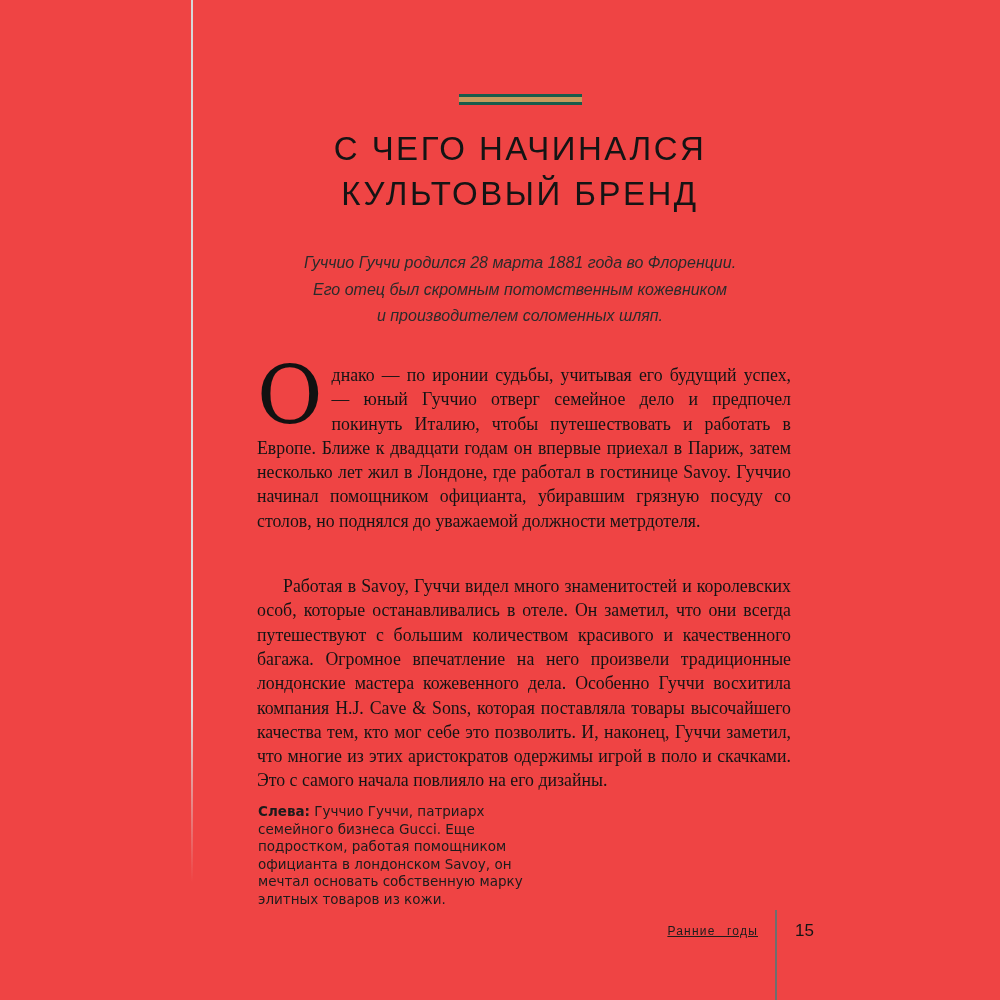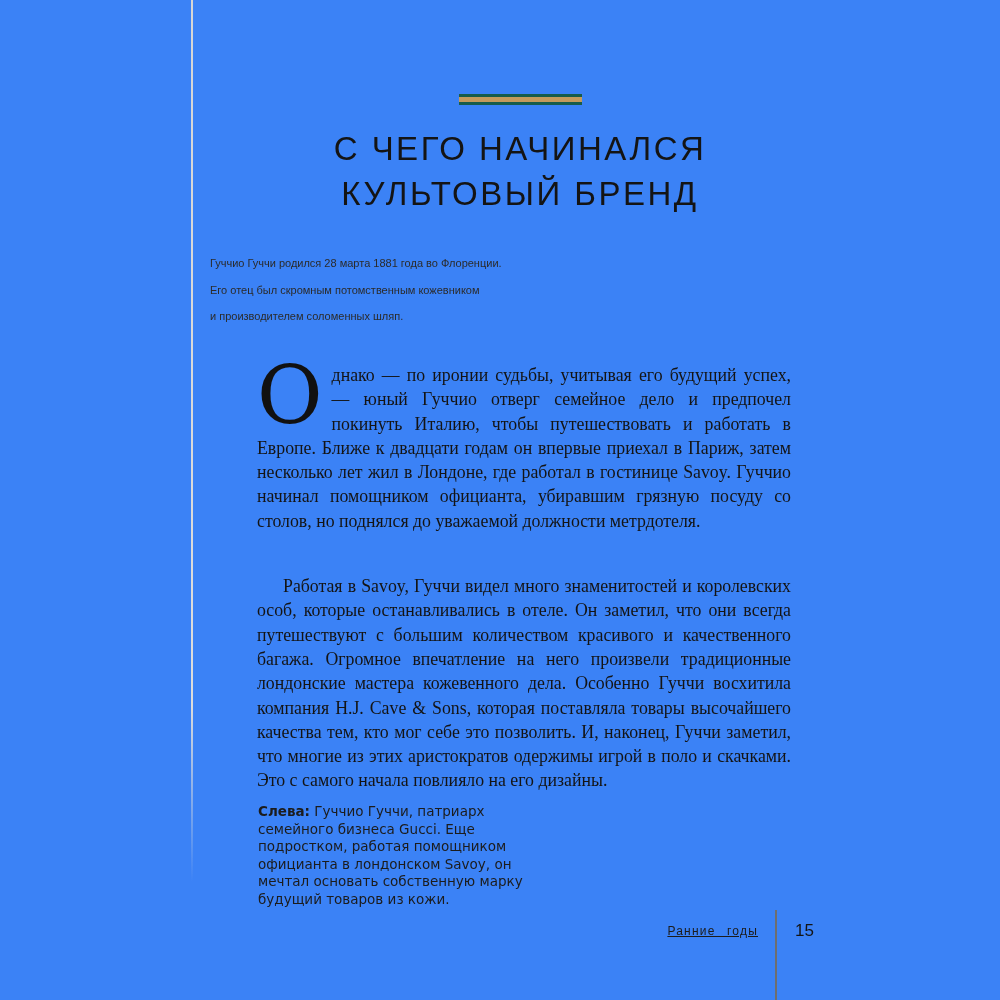--- a/index.html
+++ b/index.html
@@ -1,21 +1,21 @@
 <!DOCTYPE html>
 <html><head>
 <meta charset="utf-8">
 <style>
   * { margin: 0; padding: 0; box-sizing: border-box; }
   html, body { background: #ffffff; }
   .page {
     position: relative;
     width: 1000px;
     height: 1000px;
-    background: #3b82f6;
+    background: #ef4444;
     font-family: "Liberation Sans", sans-serif;
     color: #111111;
     overflow: hidden;
   }
   .page-edge-line {
     position: absolute;
     left: 191px;
     top: 0;
     width: 2px;
     height: 882px;
@@ -44,24 +44,25 @@
     line-height: 45px;
     letter-spacing: 2.5px;
     color: #141414;
   }
   .chapter-title span { display: block; }
   .intro {
     position: absolute;
     left: 210px;
     top: 250px;
     width: 620px;
-    text-align: left;
-    font-size: 11px;
+    text-align: center;
+    font-size: 16px;
     line-height: 26.5px;
     color: #2b2b2b;
+    font-style: italic;
   }
   .intro span { display: block; }
   .body-text {
     position: absolute;
     left: 257px;
     top: 363px;
     width: 534px;
     font-family: "Liberation Serif", "DejaVu Serif", serif;
     font-size: 17.8px;
     line-height: 24.3px;
@@ -143,20 +144,20 @@
   </div>
 
   <div class="body-text">
     <p>
       <span class="dropcap">О</span><span>днако — по иронии судьбы, учитывая его будущий успех, — юный Гуччио отверг семейное дело и предпочел покинуть Италию, чтобы путешествовать и работать в Европе. Ближе к двадцати годам он впервые приехал в Париж, затем несколько лет жил в Лондоне, где работал в гостинице Savoy. Гуччио начинал помощником официанта, убиравшим грязную посуду со столов, но поднялся до уважаемой должности метрдотеля.</span>
     </p>
     <p class="indented">Работая в Savoy, Гуччи видел много знаменитостей и королевских особ, которые останавливались в отеле. Он заметил, что они всегда путешествуют с большим количеством красивого и качественного багажа. Огромное впечатление на него произвели традиционные лондонские мастера кожевенного дела. Особенно Гуччи восхитила компания H.J. Cave &amp; Sons, которая поставляла товары высочайшего качества тем, кто мог себе это позволить. И, наконец, Гуччи заметил, что многие из этих аристократов одержимы игрой в поло и скачками. Это с самого начала повлияло на его дизайны.</p>
   </div>
 
   <div class="photo-caption">
-    <span class="caption-label">Слева:</span><span> Гуччио Гуччи, патриарх семейного бизнеса Gucci. Еще подростком, работая помощником официанта в лондонском Savoy, он мечтал основать собственную марку будущий товаров из кожи.</span>
+    <span class="caption-label">Слева:</span><span> Гуччио Гуччи, патриарх семейного бизнеса Gucci. Еще подростком, работая помощником официанта в лондонском Savoy, он мечтал основать собственную марку элитных товаров из кожи.</span>
   </div>
 
   <div class="footer-section">Ранние годы</div>
   <div class="footer-rule"></div>
   <div class="footer-pagenum">15</div>
 
 </div>
 
 </body></html>

